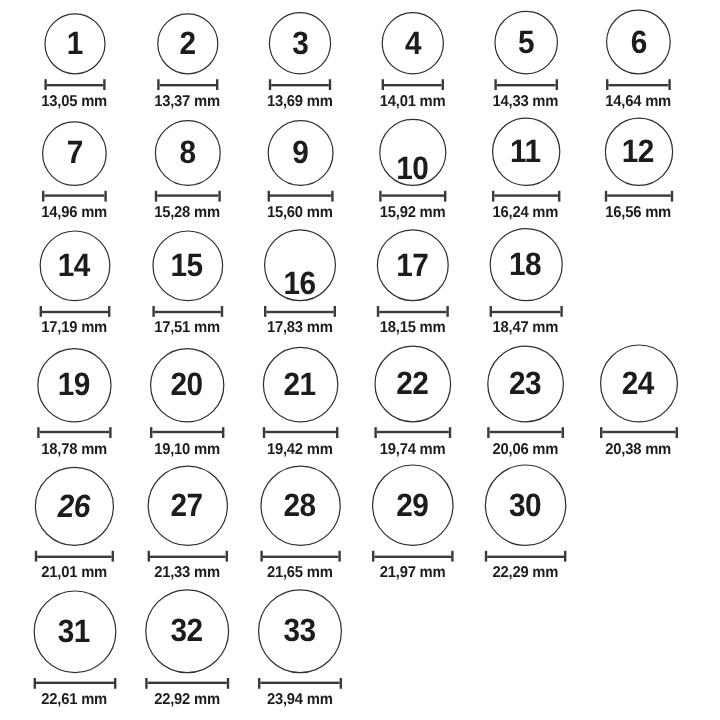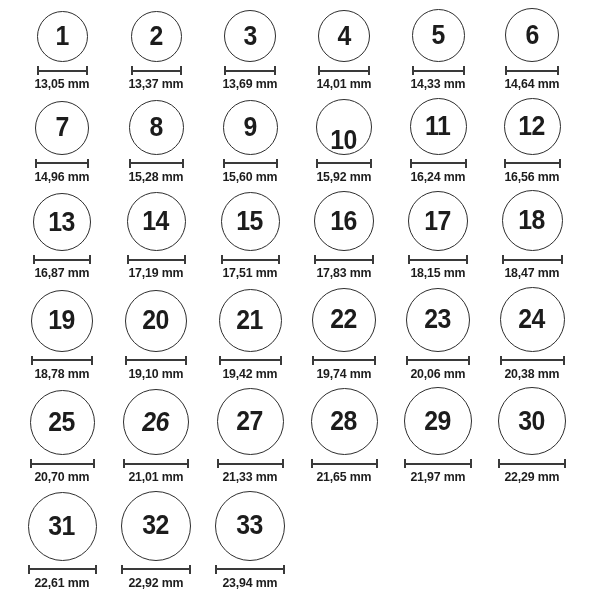--- a/index.html
+++ b/index.html
@@ -163,42 +163,35 @@
       <div class="cell">
         <div class="circle" style="width: 57px; height: 57px;">
           <span class="num">12</span>
         </div>
         <div class="measure" style="width: 57px;"></div>
         <div class="dia-label">16,56 mm</div>
       </div>
     </div>
     <div class="row">
       <div class="cell">
-        <div class="circle" style="width: 58px; height: 58px;">
-          <span class="num">13</span>
-        </div>
-        <div class="measure" style="width: 58px;"></div>
-        <div class="dia-label">16,87 mm</div>
-      </div>
-      <div class="cell">
         <div class="circle" style="width: 59px; height: 59px;">
           <span class="num">14</span>
         </div>
         <div class="measure" style="width: 59px;"></div>
         <div class="dia-label">17,19 mm</div>
       </div>
       <div class="cell">
         <div class="circle" style="width: 59px; height: 59px;">
           <span class="num">15</span>
         </div>
         <div class="measure" style="width: 59px;"></div>
         <div class="dia-label">17,51 mm</div>
       </div>
       <div class="cell">
-        <div class="circle" style="width: 60px; height: 60px;">
+        <div class="circle" style="width: 60px; height: 60px; align-items: flex-end;">
           <span class="num">16</span>
         </div>
         <div class="measure" style="width: 60px;"></div>
         <div class="dia-label">17,83 mm</div>
       </div>
       <div class="cell">
         <div class="circle" style="width: 60px; height: 60px;">
           <span class="num">17</span>
         </div>
         <div class="measure" style="width: 60px;"></div>
@@ -250,27 +243,20 @@
       </div>
       <div class="cell">
         <div class="circle" style="width: 65px; height: 65px;">
           <span class="num">24</span>
         </div>
         <div class="measure" style="width: 65px;"></div>
         <div class="dia-label">20,38 mm</div>
       </div>
     </div>
     <div class="row">
-      <div class="cell">
-        <div class="circle" style="width: 65px; height: 65px;">
-          <span class="num">25</span>
-        </div>
-        <div class="measure" style="width: 65px;"></div>
-        <div class="dia-label">20,70 mm</div>
-      </div>
       <div class="cell">
         <div class="circle" style="width: 66px; height: 66px; font-style: italic;">
           <span class="num">26</span>
         </div>
         <div class="measure" style="width: 66px;"></div>
         <div class="dia-label">21,01 mm</div>
       </div>
       <div class="cell">
         <div class="circle" style="width: 67px; height: 67px;">
           <span class="num">27</span>

